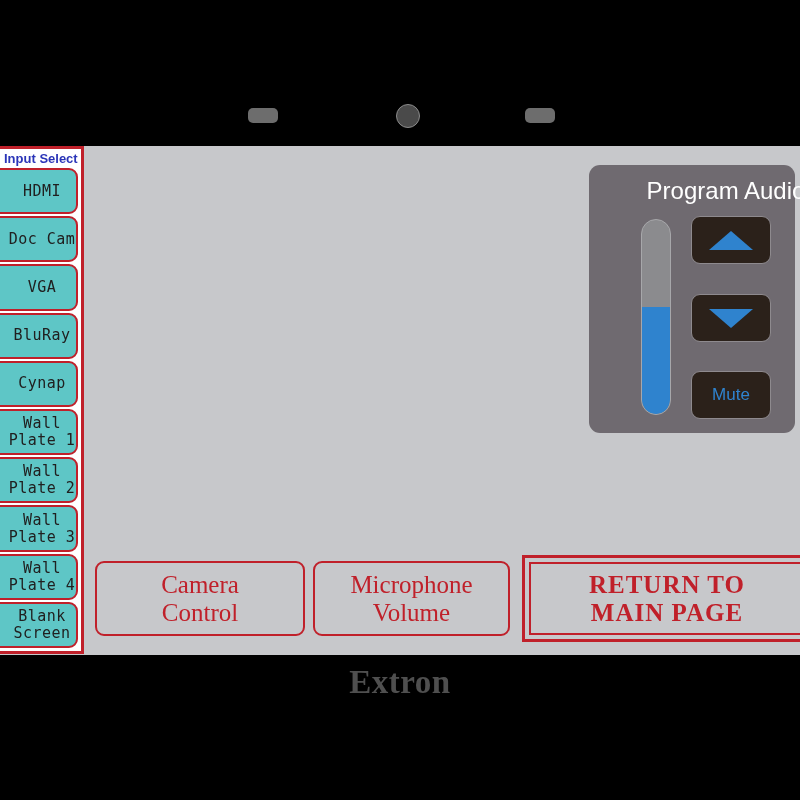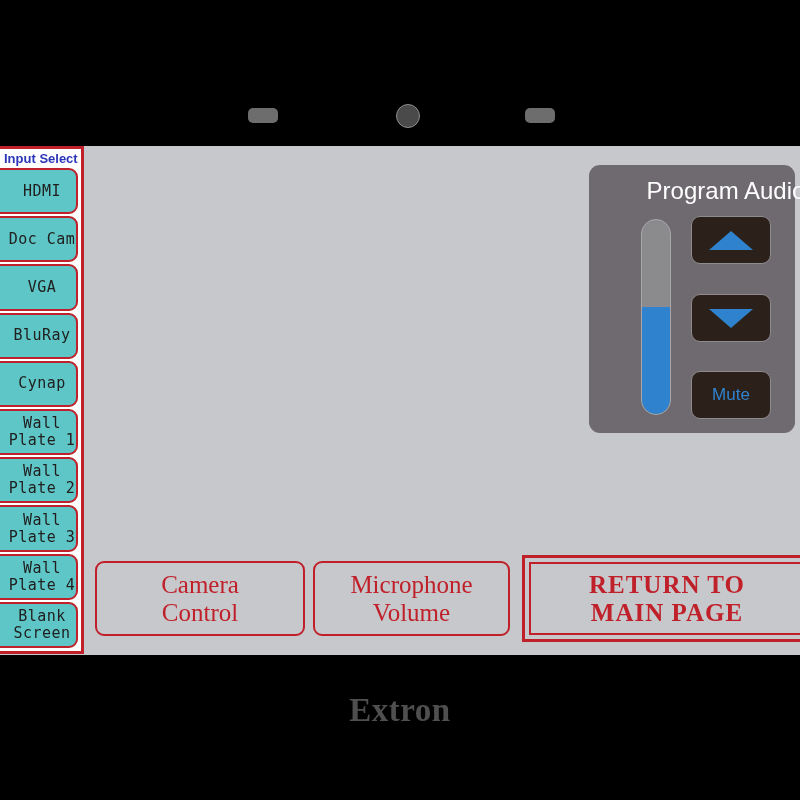--- a/index.html
+++ b/index.html
@@ -44,21 +44,20 @@
   #brand-logo {
     position: absolute;
     left: 0; top: 664px;
     width: 800px;
     text-align: center;
     font-family: "Liberation Serif", "DejaVu Serif", serif;
     font-weight: bold;
     font-size: 33px;
     color: #4f4f4f;
     letter-spacing: 0.5px;
-    margin-top: 28px;
   }
 
   
   #screen {
     position: absolute;
     left: 0; top: 146px;
     width: 800px;
     height: 509px;
     background: #c7c8cb;
     overflow: hidden;

